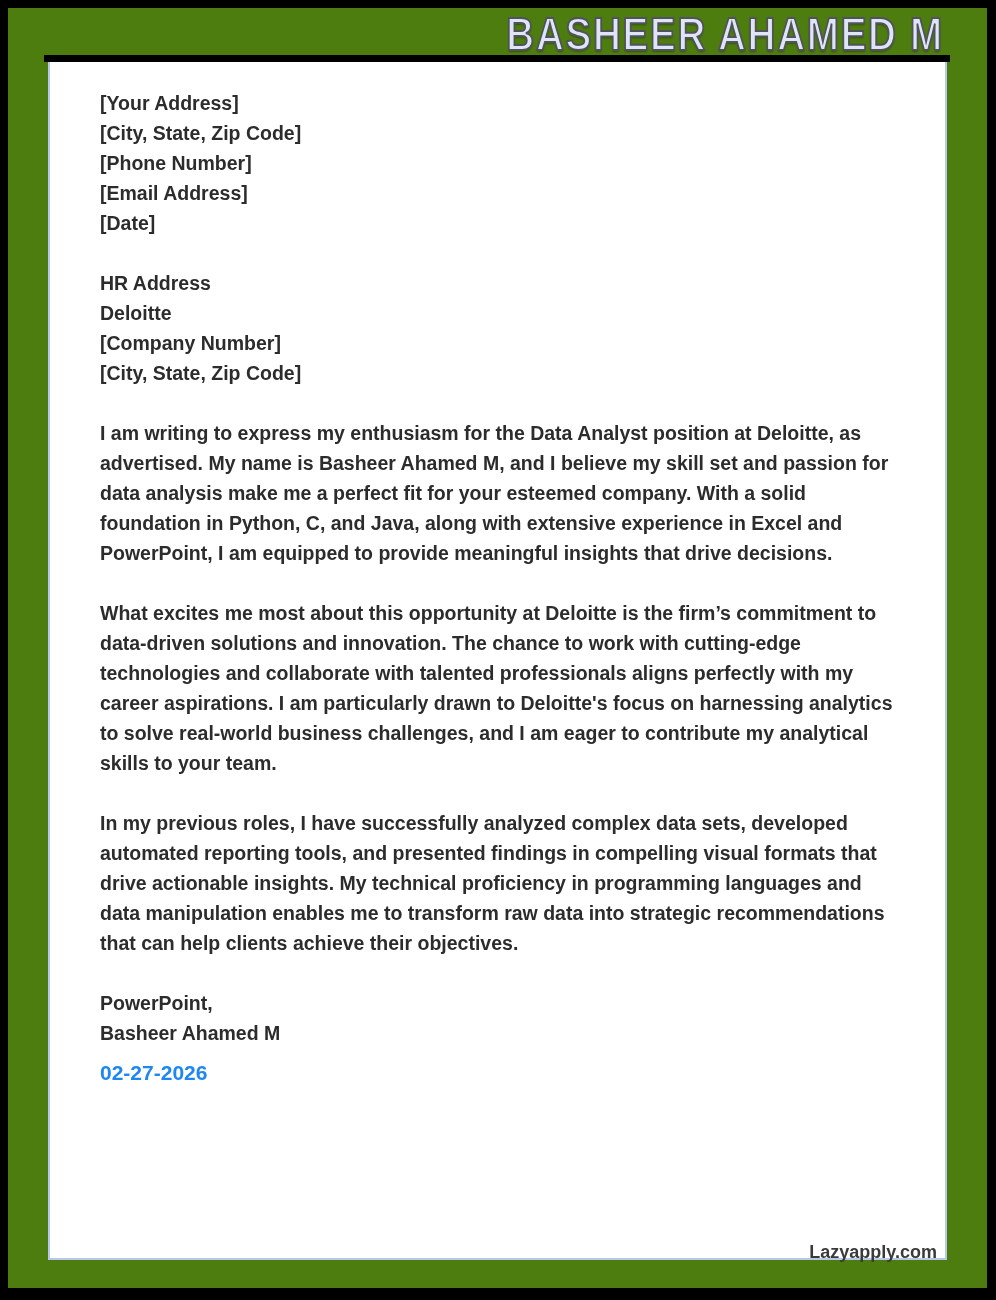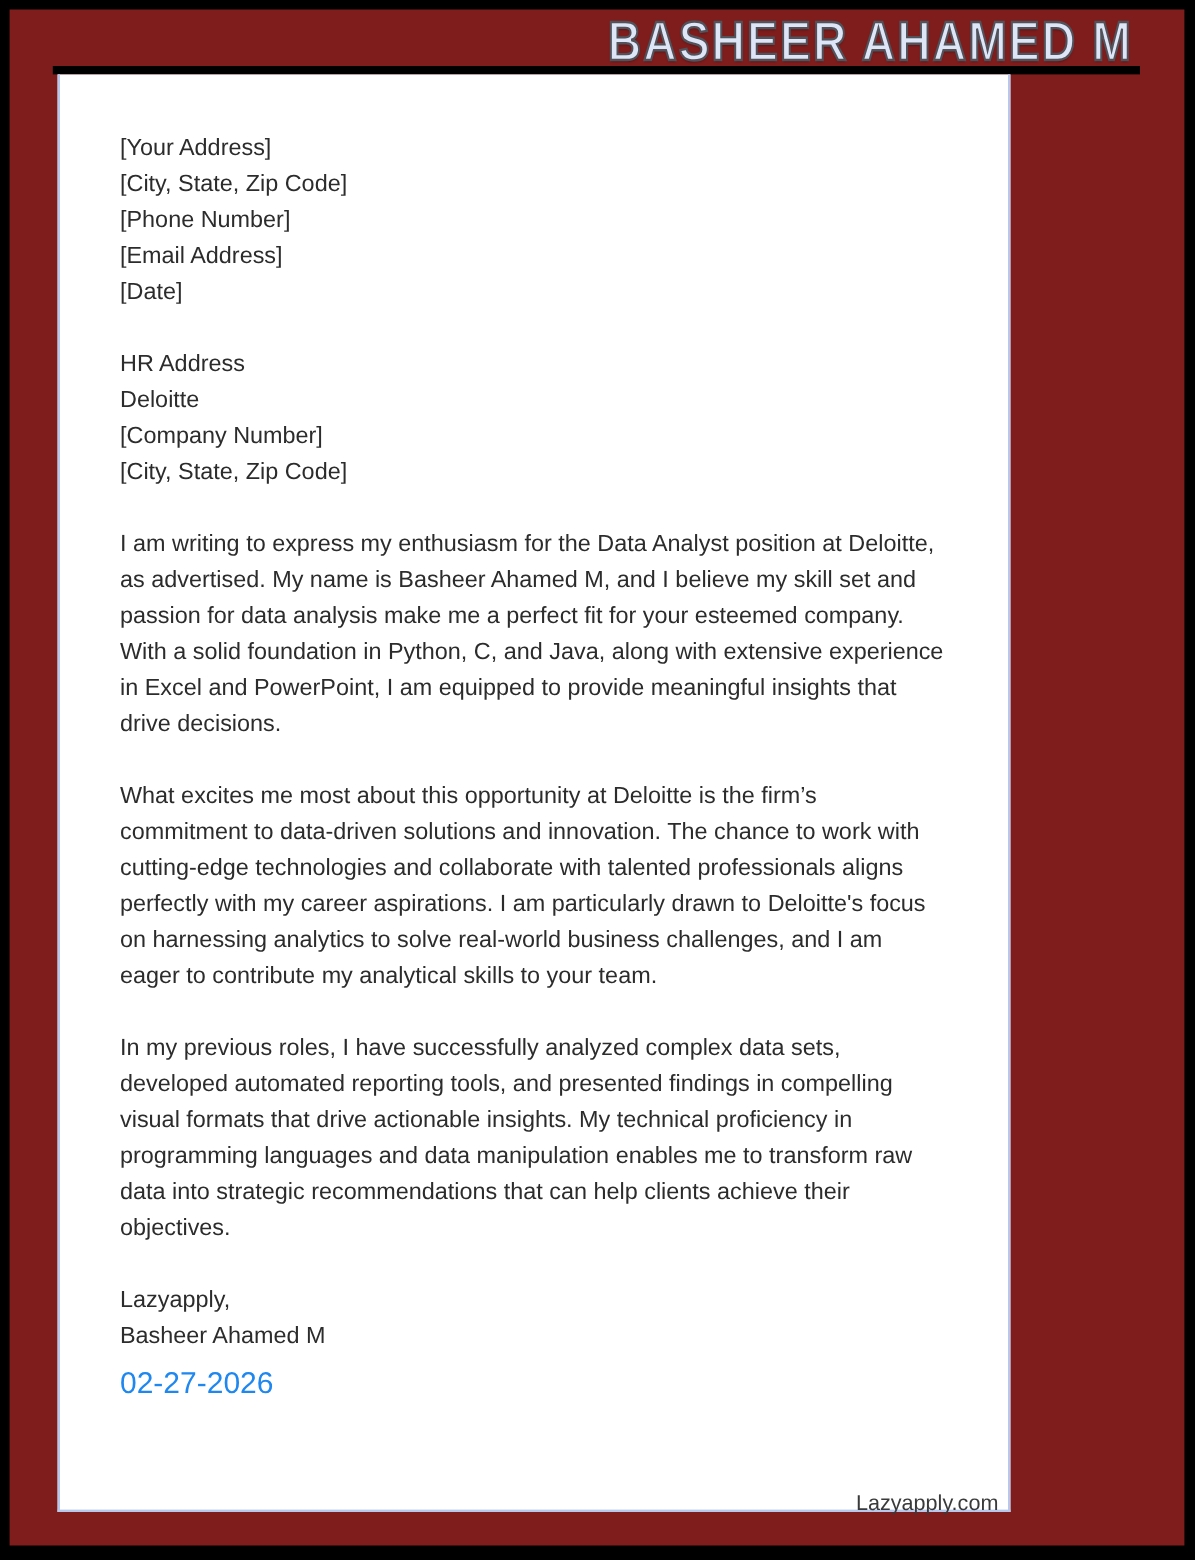--- a/index.html
+++ b/index.html
@@ -6,21 +6,21 @@
   body {
     width: 996px; height: 1300px;
     font-family: "Liberation Sans", "DejaVu Sans", sans-serif;
   }
   .frame {
     box-sizing: border-box;
     width: 996px; height: 1300px;
     border-style: solid;
     border-color: #000000;
     border-width: 8px 9px 12px 8px;
-    background: #7f1d1d;
+    background: #4d7c0f;
     overflow: hidden;
   }
   .header {
     height: 47px;
     display: flex;
     justify-content: flex-end;
     align-items: flex-end;
     padding-right: 43px;
   }
   .name {
@@ -37,36 +37,37 @@
   }
   .topline {
     height: 7px;
     background: #000000;
     margin: 0 37px 0 36px;
   }
   .page {
     position: relative;
     box-sizing: border-box;
     margin: 0 40px;
-    width: 794px;
+    width: 899px;
     height: 1198px;
     background: #ffffff;
     border: 2px solid #b7c8ec;
     border-top: none;
-    padding: 46px 50px 0 50px;
+    padding: 26px 50px 0 50px;
+    font-weight: bold;
   }
   .line, .para {
     font-size: 19.5px;
     line-height: 30px;
     color: #2c2c2c;
     margin: 0;
   }
   .block { margin: 0 0 30px 0; }
   .date-line {
-    font-size: 25px;
+    font-size: 21px;
     line-height: 30px;
     color: #1e87f0;
     margin-top: 10px;
   }
   .watermark {
     position: absolute;
     right: 8px;
     bottom: -3px;
     font-size: 18px;
     line-height: 18px;
@@ -101,21 +102,21 @@
       <div class="line">[Company Number]</div>
       <div class="line">[City, State, Zip Code]</div>
     </div>
 
 
     <p class="para block">I am writing to express my enthusiasm for the Data Analyst position at Deloitte, as advertised. My name is Basheer Ahamed M, and I believe my skill set and passion for data analysis make me a perfect fit for your esteemed company. With a solid foundation in Python, C, and Java, along with extensive experience in Excel and PowerPoint, I am equipped to provide meaningful insights that drive decisions.</p>
     <p class="para block">What excites me most about this opportunity at Deloitte is the firm’s commitment to data-driven solutions and innovation. The chance to work with cutting-edge technologies and collaborate with talented professionals aligns perfectly with my career aspirations. I am particularly drawn to Deloitte's focus on harnessing analytics to solve real-world business challenges, and I am eager to contribute my analytical skills to your team.</p>
     <p class="para block">In my previous roles, I have successfully analyzed complex data sets, developed automated reporting tools, and presented findings in compelling visual formats that drive actionable insights. My technical proficiency in programming languages and data manipulation enables me to transform raw data into strategic recommendations that can help clients achieve their objectives.</p>
 
     <div>
-      <div class="line">Lazyapply,</div>
+      <div class="line">PowerPoint,</div>
       <div class="line">Basheer Ahamed M</div>
     </div>
 
     <div class="date-line">02-27-2026</div>
 
     <div class="watermark">Lazyapply.com</div>
 
   </div>
 
 </div>

